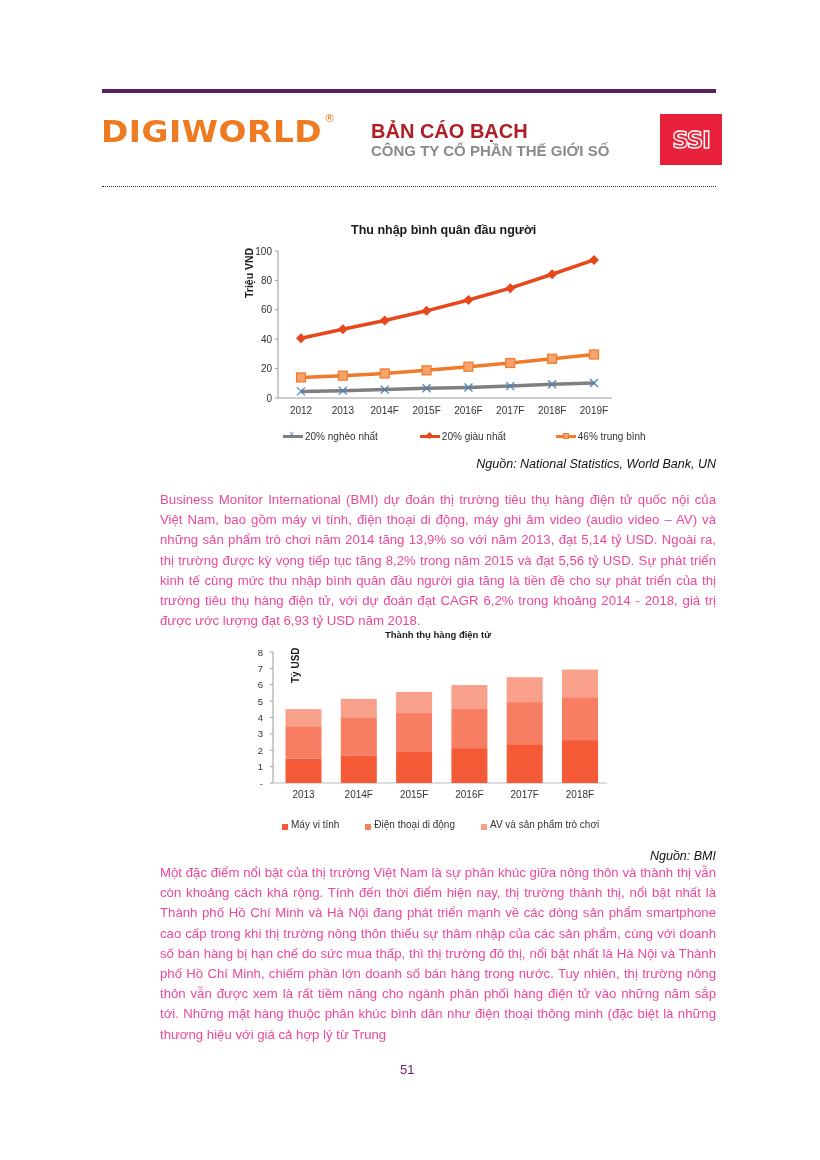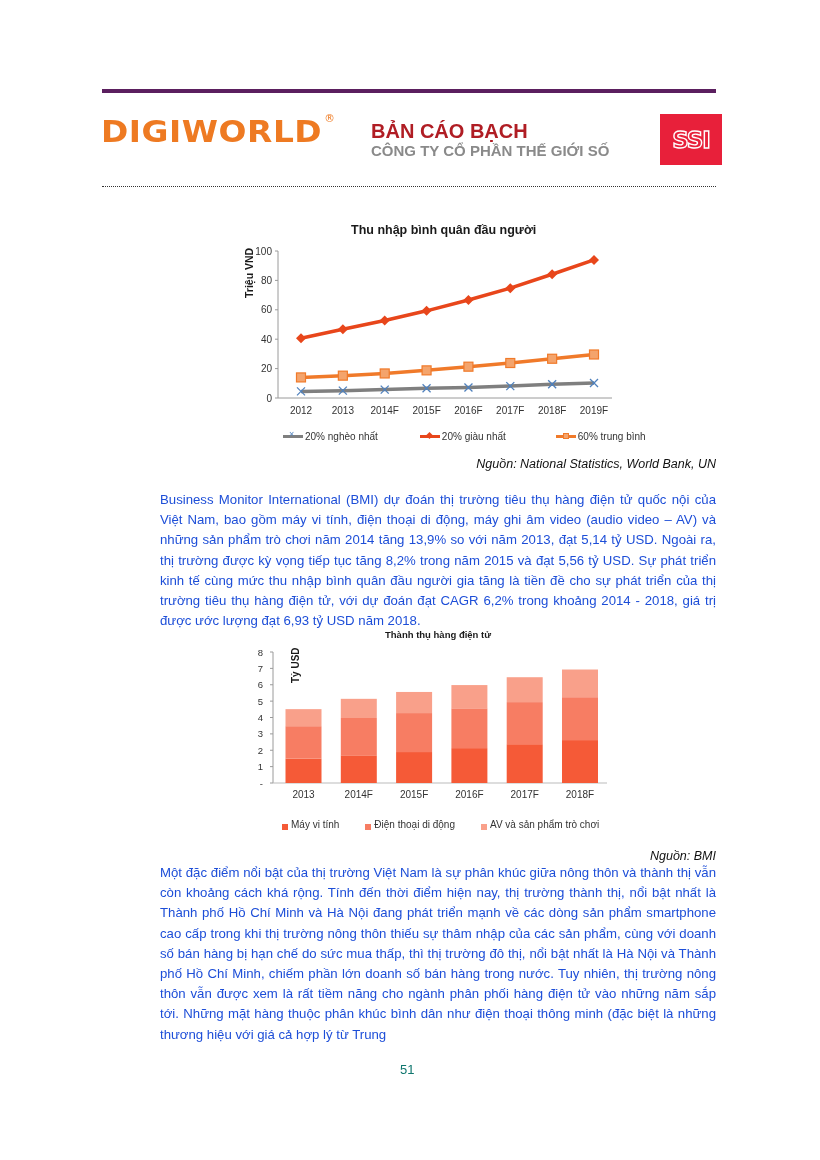--- a/index.html
+++ b/index.html
@@ -15,28 +15,28 @@
     .chart-title { position: absolute; font-weight: bold; color: #1a1a1a; line-height: 1; white-space: nowrap; text-align: center; }
     .ylab-rot { position: absolute; font-weight: bold; font-size: 10.5px; transform: rotate(-90deg); transform-origin: left top; white-space: nowrap; line-height: 1; }
     svg text { font-family: "Liberation Sans", sans-serif; }
 
     .legend1 { position: absolute; top: 431px; left: 283px; display: flex; font-size: 10px; color: #333; white-space: nowrap; }
     .legend1 .item { display: flex; align-items: center; margin-right: 42px; }
     .legend1 .swatch { width: 20px; height: 3px; margin-right: 2px; position: relative; }
 
     .source { position: absolute; font-style: italic; font-size: 12.5px; color: #111; white-space: nowrap; }
 
-    .para { position: absolute; left: 160px; width: 556px; font-size: 13.2px; line-height: 20.2px; text-align: justify; color: #1d4ed8; }
+    .para { position: absolute; left: 160px; width: 556px; font-size: 13.2px; line-height: 20.2px; text-align: justify; color: #ec4899; }
     .para p { margin: 0; }
 
     .legend2 { position: absolute; top: 819px; left: 282px; display: flex; font-size: 10px; color: #333; white-space: nowrap; }
     .legend2 .item { display: flex; align-items: flex-end; margin-right: 26px; }
     .legend2 .sq { width: 6px; height: 6px; margin-right: 3px; }
 
-    .page-number { position: absolute; left: 400px; top: 1062px; font-size: 13px; color: #0f766e; }
+    .page-number { position: absolute; left: 400px; top: 1062px; font-size: 13px; color: #701a75; }
   </style>
 </head>
 <body>
 
 <div class="top-rule"></div>
 <div class="logo-digiworld"><span>DIGIWORLD</span><sup>®</sup></div>
 <div class="doc-title">BẢN CÁO BẠCH</div>
 <div class="doc-subtitle">CÔNG TY CỔ PHẦN THẾ GIỚI SỐ</div>
 <div class="logo-ssi">
     <span>SSI</span>
@@ -131,21 +131,21 @@
   <div class="item" style="margin-right:50px;">
     <span class="swatch" style="background:#e8461b;">
         <span style="position:absolute;left:7px;top:-2px;width:5px;height:5px;background:#e8461b;transform:rotate(45deg);"></span>
       </span>
     <span>20% giàu nhất</span>
   </div>
   <div class="item">
     <span class="swatch" style="background:#f07a2a;">
         <span style="position:absolute;left:7px;top:-2px;width:6px;height:6px;background:#f4a46c;border:1px solid #f07a2a;box-sizing:border-box;"></span>
       </span>
-    <span>60% trung bình</span>
+    <span>46% trung bình</span>
   </div>
 </div>
 <div class="source" style="right:104px; top:457px;">Nguồn: National Statistics, World Bank, UN</div>
 
 <div class="para" style="top:490px;">
     <p>Business Monitor International (BMI) dự đoán thị trường tiêu thụ hàng điện tử quốc nội của Việt Nam, bao gồm máy vi tính, điện thoại di động, máy ghi âm video (audio video – AV) và những sản phẩm trò chơi năm 2014 tăng 13,9% so với năm 2013, đạt 5,14 tỷ USD. Ngoài ra, thị trường được kỳ vọng tiếp tục tăng 8,2% trong năm 2015 và đạt 5,56 tỷ USD. Sự phát triển kinh tế cùng mức thu nhập bình quân đầu người gia tăng là tiền đề cho sự phát triển của thị trường tiêu thụ hàng điện tử, với dự đoán đạt CAGR 6,2% trong khoảng 2014 - 2018, giá trị được ước lượng đạt 6,93 tỷ USD năm 2018.</p>
   </div>
 
 <div class="chart-title" style="left:385px; top:630px; font-size:9.5px;">Thành thụ hàng điện tử</div>
 <div class="ylab-rot" style="left:291px; top:683px; font-size:10px;">Tỷ USD</div>

